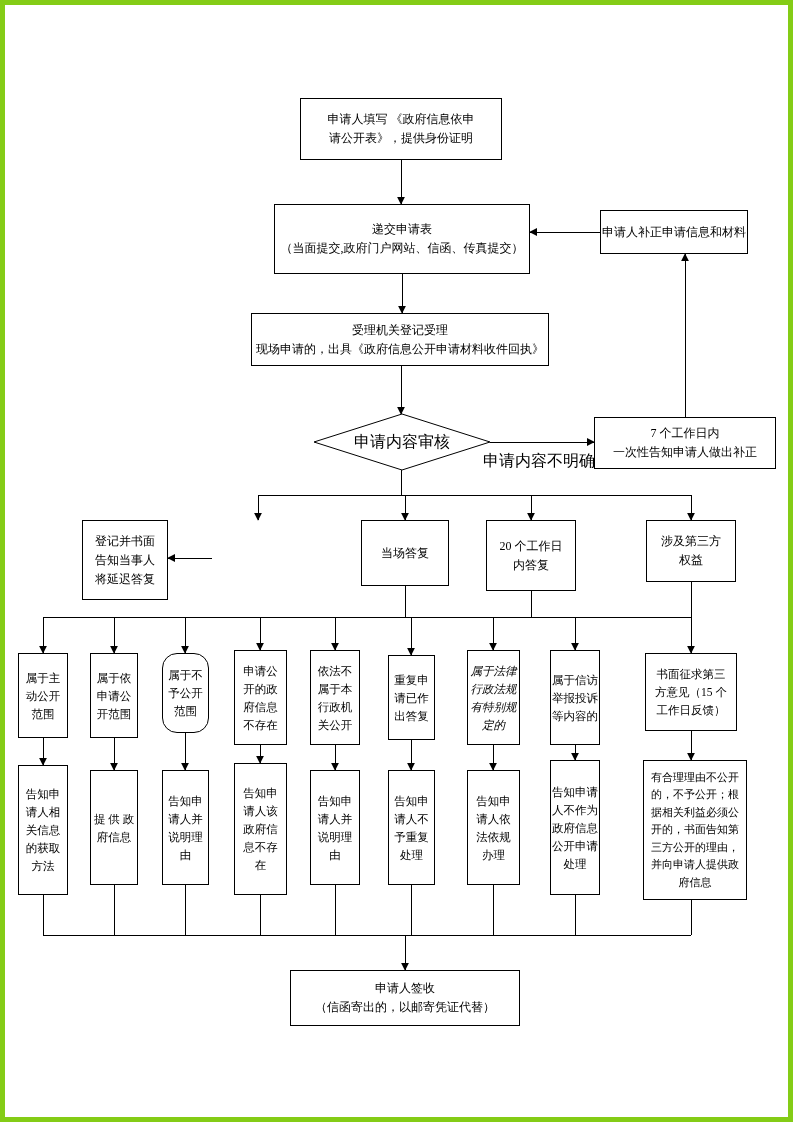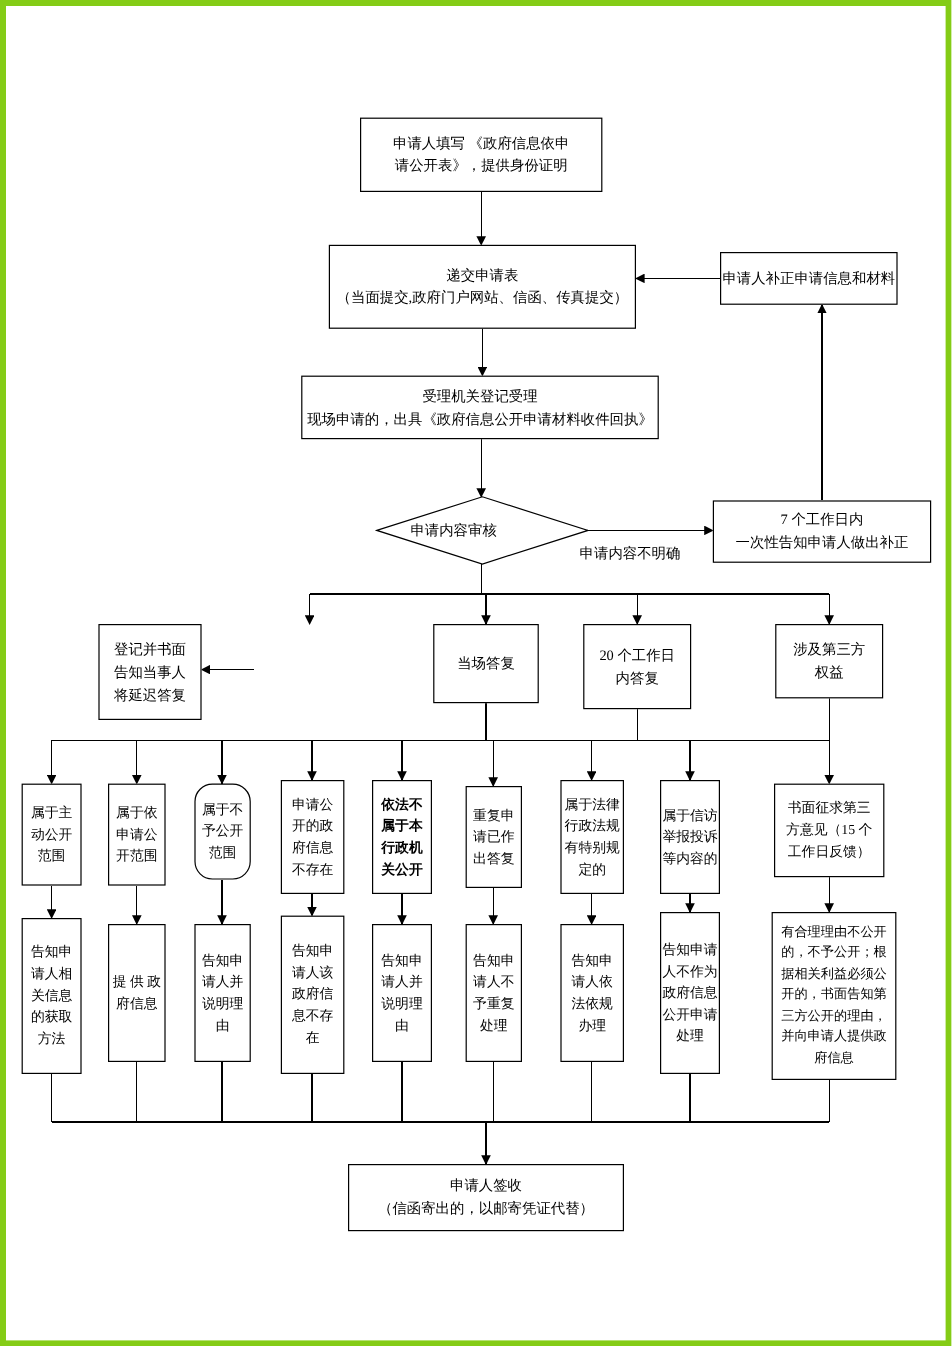--- a/index.html
+++ b/index.html
@@ -18,21 +18,21 @@
     padding:1px;
   }
   .node .blk { display:block; white-space:pre-line; }
   .small { font-size:11.5px; line-height:18px; padding:0; }
   .wrap-any {
     white-space:normal; line-break:anywhere; overflow-wrap:anywhere;
     font-size:11px; line-height:17.5px; text-align:center; padding:2px 2px;
   }
   .label {
     position:absolute; background:transparent; border:none;
-    font-size:12px; line-height:16px; text-align:left; white-space:nowrap;
+    font-size:16px; line-height:16px; text-align:center; white-space:nowrap;
   }
   path.cline { stroke:#000; stroke-width:1; fill:none; shape-rendering:crispEdges; }
 </style>
 </head>
 <body>
 
 <div class="page">
 
   <svg class="layer" width="793" height="1122" viewBox="0 0 793 1122">
     <defs>
@@ -136,28 +136,28 @@
   <div class="node small" style="left:85px; top:648px; width:48px; height:85px;">属于依
 申请公
 开范围</div>
   <div class="node small" style="left:157px; top:648px; width:47px; height:80px;border-radius:15px;">属于不
 予公开
 范围</div>
   <div class="node small" style="left:229px; top:645px; width:53px; height:95px;">申请公
 开的政
 府信息
 不存在</div>
-  <div class="node small" style="left:305px; top:645px; width:50px; height:95px;font-weight:bold;">依法不
+  <div class="node small" style="left:305px; top:645px; width:50px; height:95px;">依法不
 属于本
 行政机
 关公开</div>
   <div class="node small" style="left:383px; top:650px; width:47px; height:85px;">重复申
 请已作
 出答复</div>
-  <div class="node small" style="left:462px; top:645px; width:53px; height:95px;">属于法律
+  <div class="node small" style="left:462px; top:645px; width:53px; height:95px;font-style:italic;">属于法律
 行政法规
 有特别规
 定的</div>
   <div class="node small" style="left:545px; top:645px; width:50px; height:95px;">属于信访
 举报投诉
 等内容的</div>
   <div class="node small" style="left:640px; top:648px; width:92px; height:78px;">书面征求第三
 方意见（15 个
 工作日反馈）</div>
 

